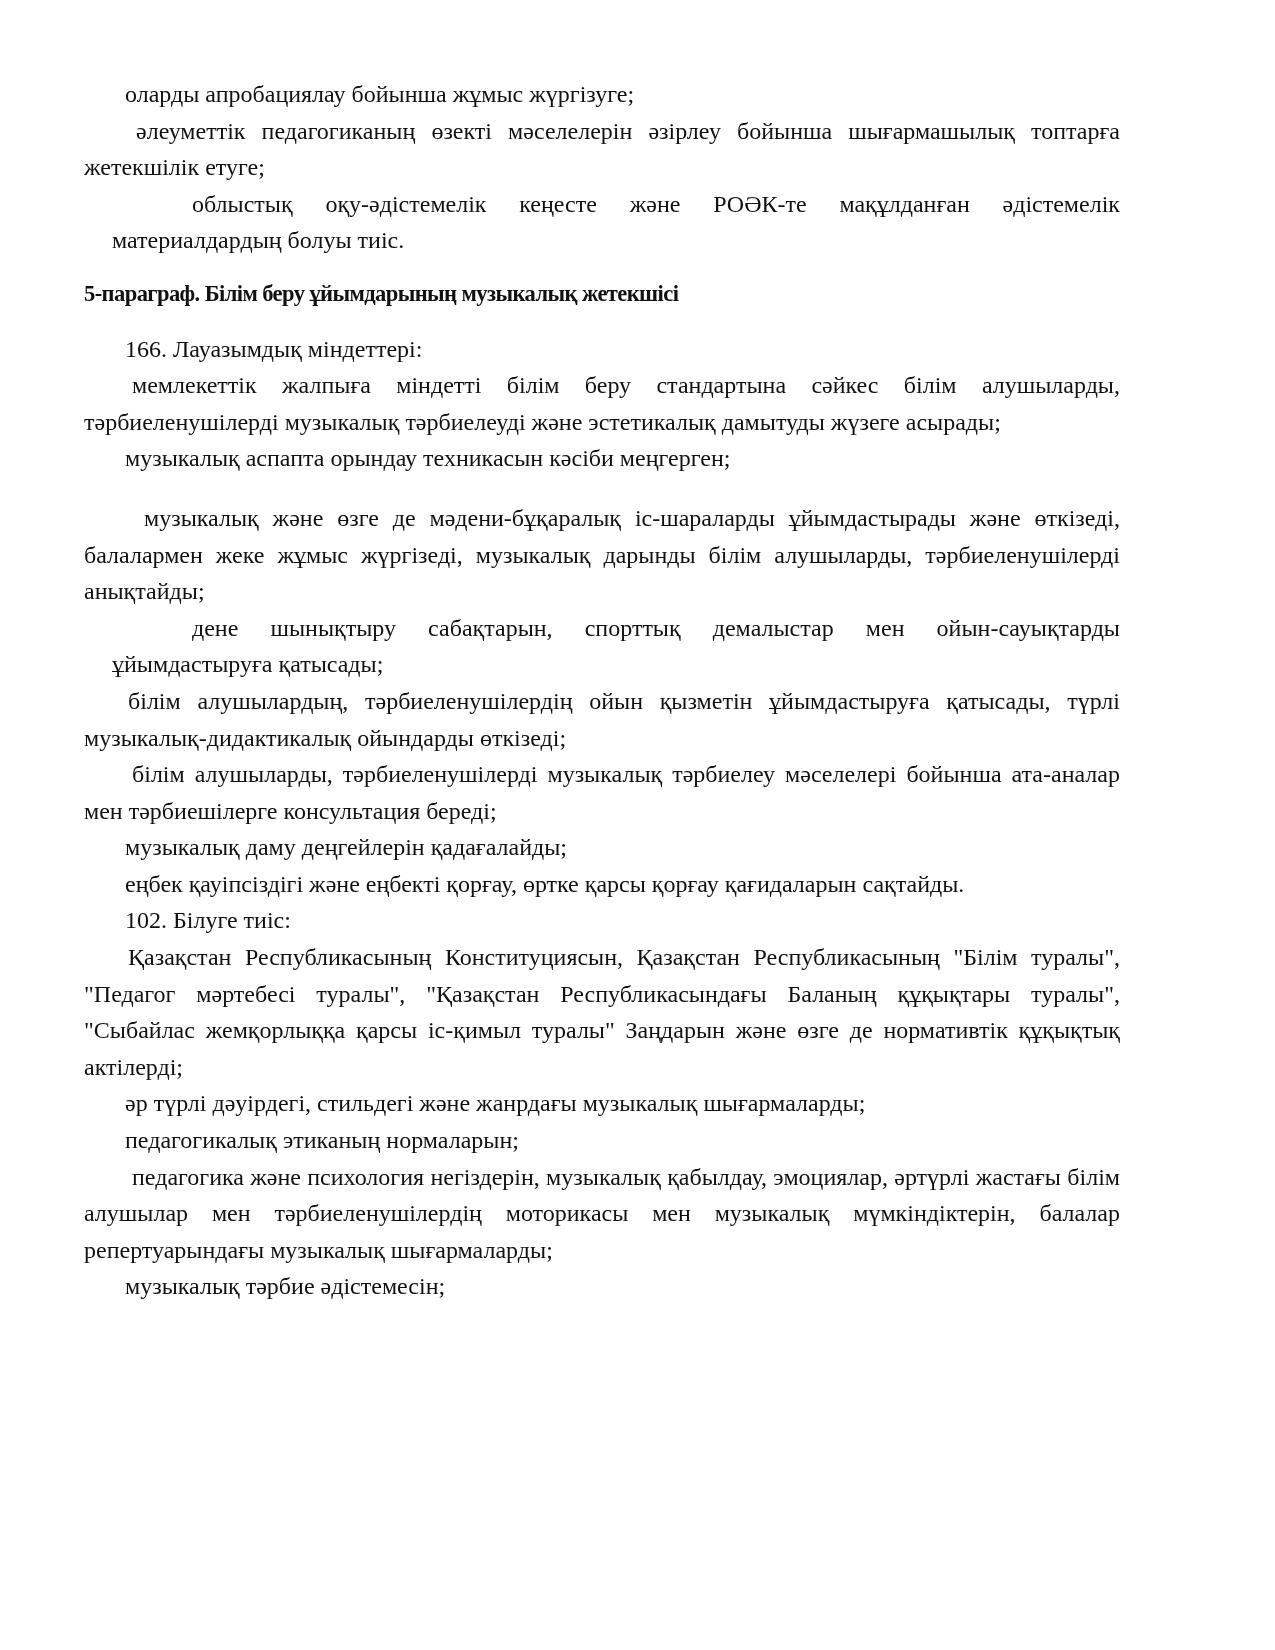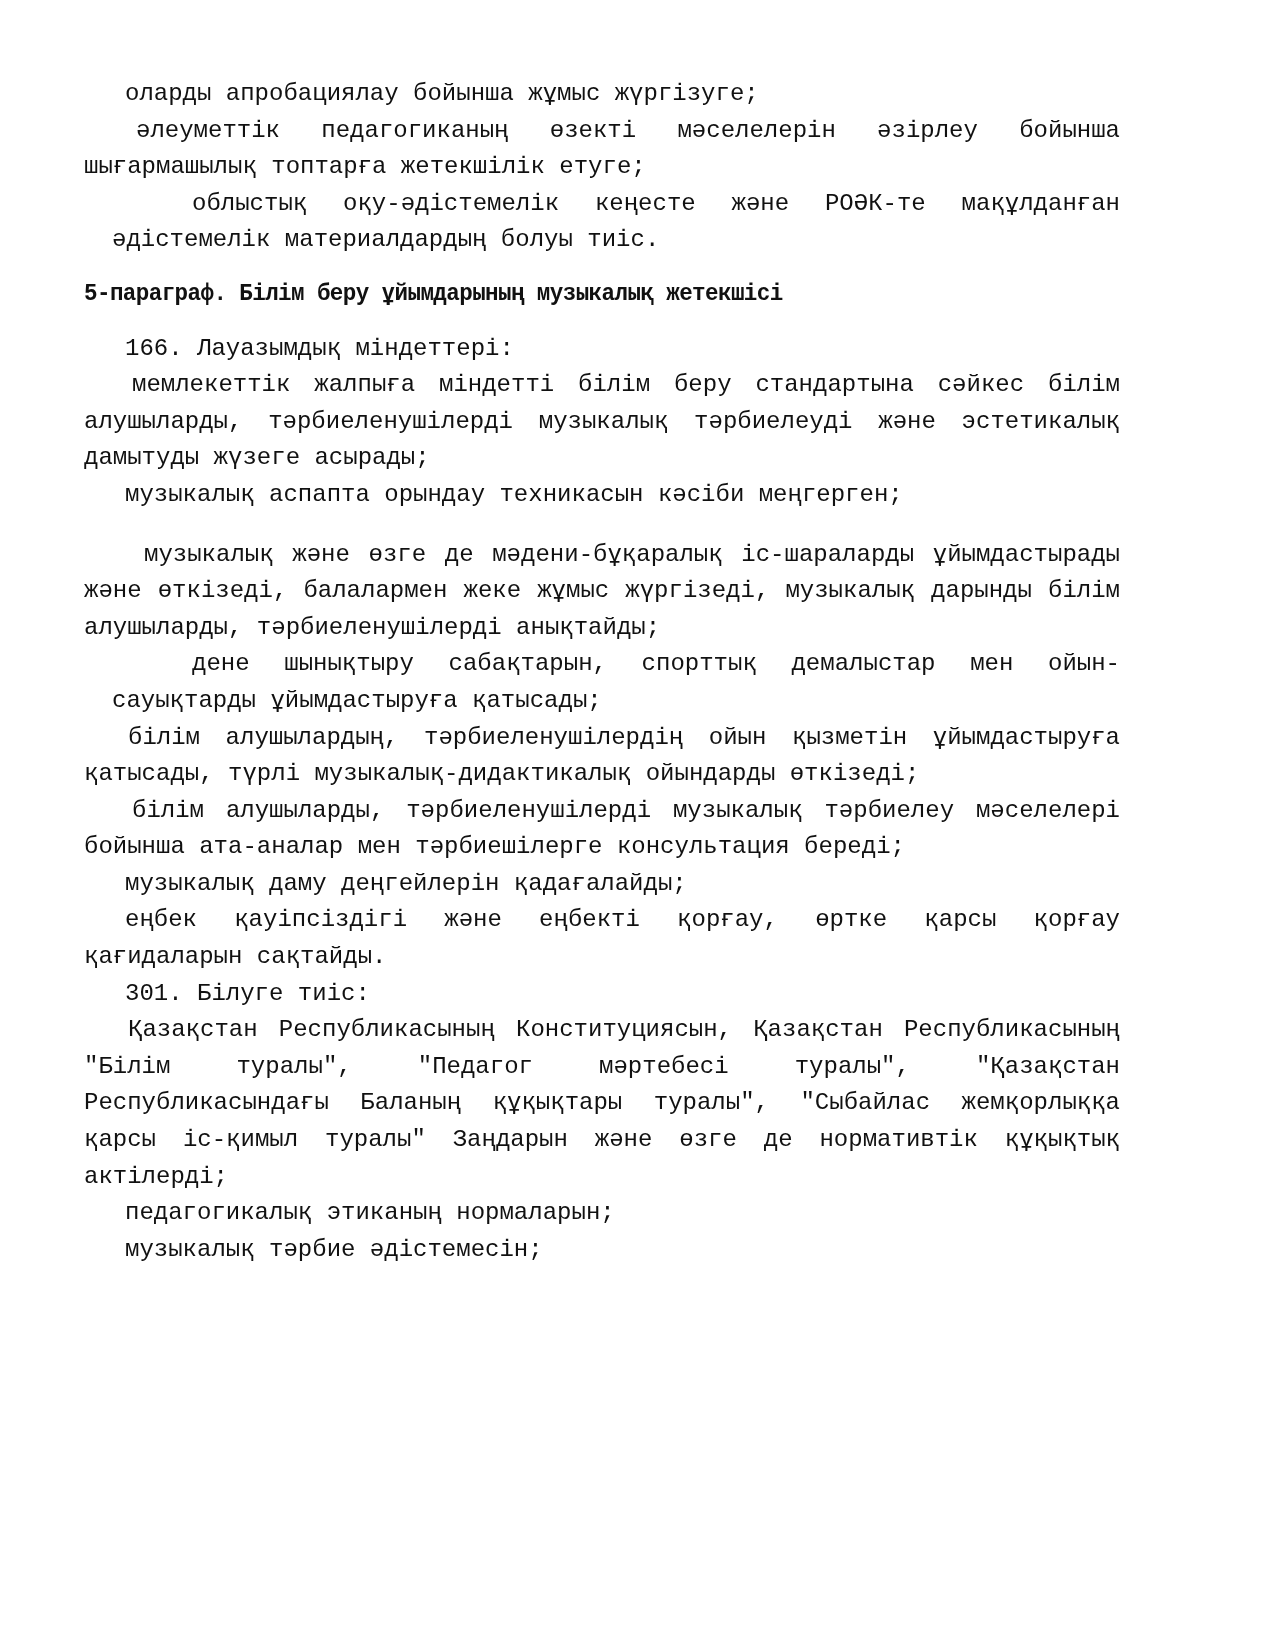--- a/index.html
+++ b/index.html
@@ -1,19 +1,19 @@
 <!DOCTYPE html>
 <html><head>
 <meta charset="utf-8">
 <style>
   html, body { margin: 0; padding: 0; background: #ffffff; }
   body { width: 1275px; height: 1650px; position: relative; overflow: hidden; }
   .page {
     position: absolute; left: 84px; top: 76px; width: 1036px;
-    font-family: Liberation Mono, monospace;
+    font-family: Liberation Serif, serif;
     font-size: 24px; line-height: 36.6px; color: #111111;
   }
   .p { margin: 0; text-align: justify; }
   .i1 { text-indent: 41px; }
   .i2 { text-indent: 52px; }
   .i3 { text-indent: 60px; margin-top: 23px; }
   .i4 { text-indent: 80px; margin-left: 28px; }
   .i5 { text-indent: 44px; }
   .i6 { text-indent: 48px; }
   .heading {
@@ -36,18 +36,20 @@
   <div>
     <p class="p i1">166. Лауазымдық міндеттері:</p>
     <p class="p i6">мемлекеттік жалпыға міндетті білім беру стандартына сәйкес білім алушыларды, тәрбиеленушілерді музыкалық тәрбиелеуді және эстетикалық дамытуды жүзеге асырады;</p>
     <p class="p i1">музыкалық аспапта орындау техникасын кәсіби меңгерген;</p>
     <p class="p i3">музыкалық және өзге де мәдени-бұқаралық іс-шараларды ұйымдастырады және өткізеді, балалармен жеке жұмыс жүргізеді, музыкалық дарынды білім алушыларды, тәрбиеленушілерді анықтайды;</p>
     <p class="p i4">дене шынықтыру сабақтарын, спорттық демалыстар мен ойын-сауықтарды ұйымдастыруға қатысады;</p>
     <p class="p i5">білім алушылардың, тәрбиеленушілердің ойын қызметін ұйымдастыруға қатысады, түрлі музыкалық-дидактикалық ойындарды өткізеді;</p>
     <p class="p i6">білім алушыларды, тәрбиеленушілерді музыкалық тәрбиелеу мәселелері бойынша ата-аналар мен тәрбиешілерге консультация береді;</p>
     <p class="p i1">музыкалық даму деңгейлерін қадағалайды;</p>
     <p class="p i1">еңбек қауіпсіздігі және еңбекті қорғау, өртке қарсы қорғау қағидаларын сақтайды.</p>
-    <p class="p i1">301. Білуге тиіс:</p>
+    <p class="p i1">102. Білуге тиіс:</p>
     <p class="p i5">Қазақстан Республикасының Конституциясын, Қазақстан Республикасының "Білім туралы", "Педагог мәртебесі туралы", "Қазақстан Республикасындағы Баланың құқықтары туралы", "Сыбайлас жемқорлыққа қарсы іс-қимыл туралы" Заңдарын және өзге де нормативтік құқықтық актілерді;</p>
+    <p class="p i1">әр түрлі дәуірдегі, стильдегі және жанрдағы музыкалық шығармаларды;</p>
     <p class="p i1">педагогикалық этиканың нормаларын;</p>
+    <p class="p i6">педагогика және психология негіздерін, музыкалық қабылдау, эмоциялар, әртүрлі жастағы білім алушылар мен тәрбиеленушілердің моторикасы мен музыкалық мүмкіндіктерін, балалар репертуарындағы музыкалық шығармаларды;</p>
     <p class="p i1">музыкалық тәрбие әдістемесін;</p>
   </div>
 </div>
 
 </body></html>

